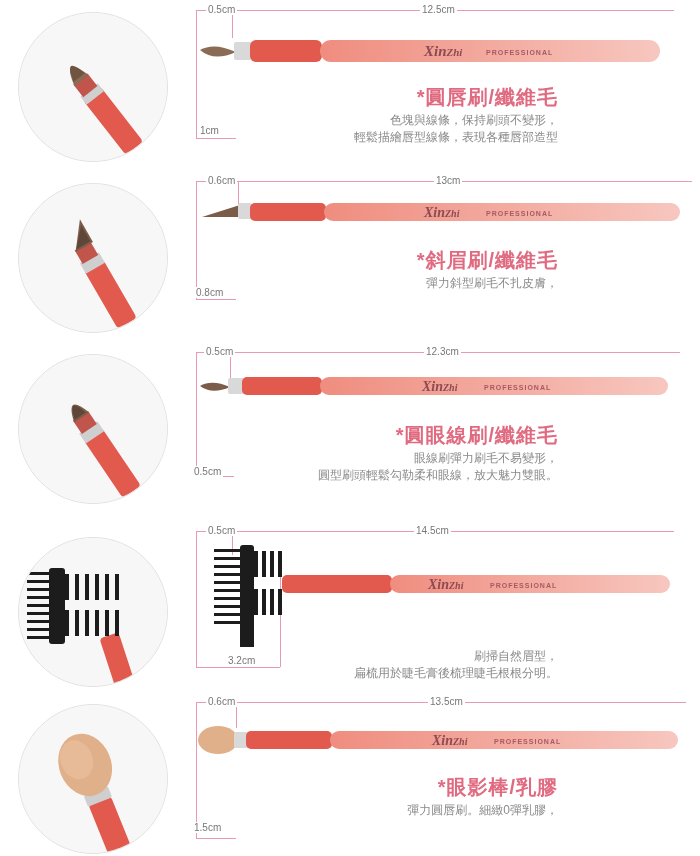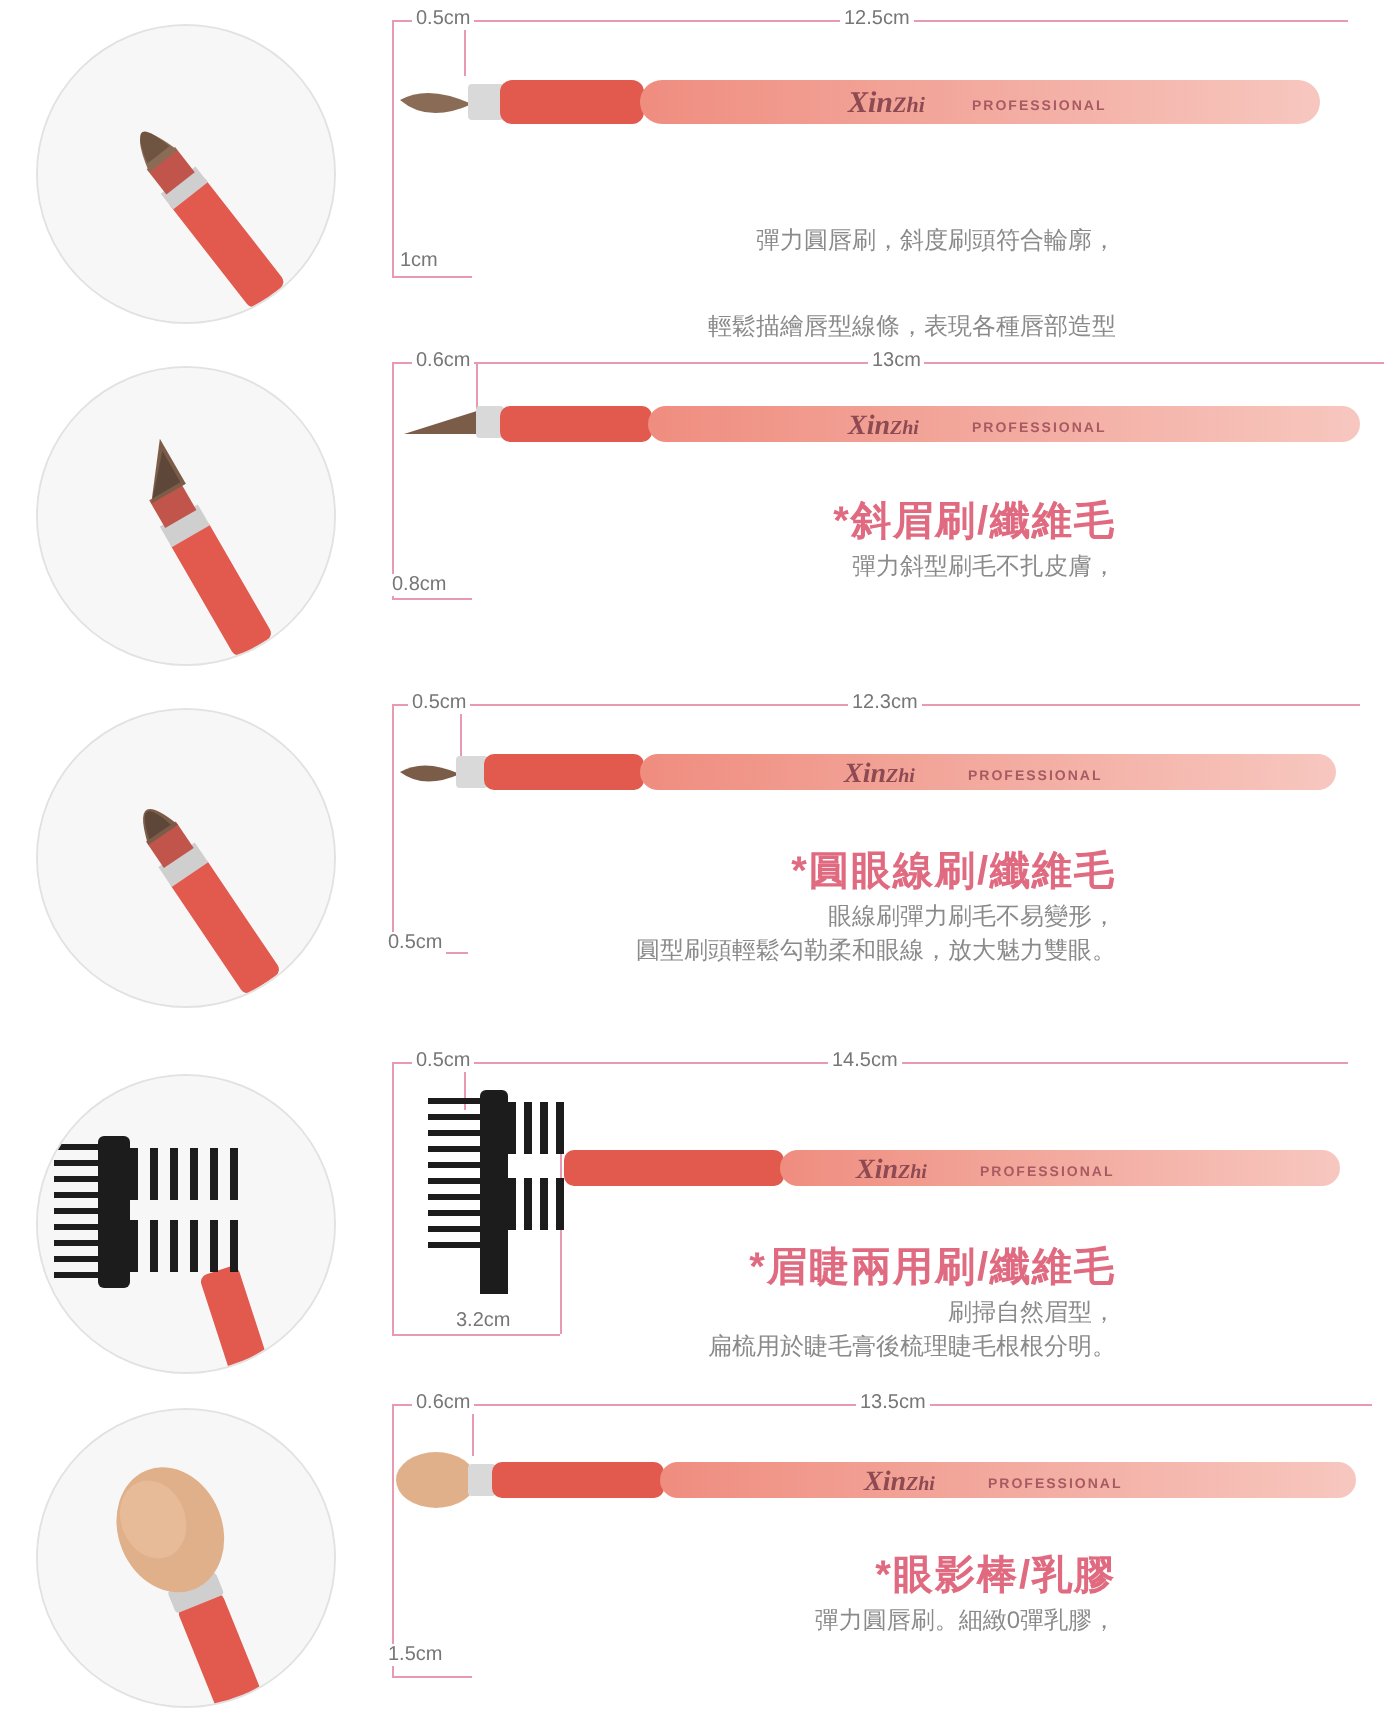--- a/index.html
+++ b/index.html
@@ -111,22 +111,23 @@
       </linearGradient>
     </defs>
     <path d="M4 28 q14 -8 36 2 q-22 10 -36 -2 z" fill="#8a6b55"></path>
     <rect x="38" y="20" width="18" height="18" rx="2" fill="#d9d9d9"></rect>
     <rect x="54" y="18" width="72" height="22" rx="6" fill="#e2594e"></rect>
     <rect x="124" y="18" width="340" height="22" rx="11" fill="url(#g1)"></rect>
     <text class="brand" x="228" y="34" font-size="15">Xin<tspan font-size="11">Zhi</tspan></text>
     <text class="prof" x="290" y="33" font-size="7">PROFESSIONAL</text>
   </svg>
 
-  <div class="desc" style="top:112px;">彈力圓唇刷，斜度刷頭符合輪廓，</div>
-  <div class="desc" style="top:129px;margin-top:26px;">輕鬆描繪唇型線條，表現各種唇部造型</div>
+  <div class="title" style="top:84px;">*圓唇刷/纖維毛</div>
+  <div class="desc" style="top:112px;">色塊與線條，保持刷頭不變形，</div>
+  <div class="desc" style="top:129px;">輕鬆描繪唇型線條，表現各種唇部造型</div>
 </div>
 
 <div class="product">
 
   <div class="circle">
     <svg width="148" height="148" viewBox="0 0 148 148">
       <rect width="148" height="148" fill="#f7f7f7"></rect>
       <g transform="rotate(-30 74 74)">
         <rect x="60" y="80" width="22" height="68" rx="4" fill="#e2594e"></rect>
         <rect x="60" y="72" width="22" height="12" fill="#cfcfcf"></rect>
@@ -280,21 +281,20 @@
       <rect x="66" y="52" width="4" height="26"></rect>
       <rect x="74" y="52" width="4" height="26"></rect>
       <rect x="82" y="52" width="4" height="26"></rect>
     </g>
     <rect x="86" y="38" width="110" height="18" rx="5" fill="#e2594e"></rect>
     <rect x="194" y="38" width="280" height="18" rx="9" fill="url(#g4)"></rect>
     <text class="brand" x="232" y="52" font-size="14">Xin<tspan font-size="10">Zhi</tspan></text>
     <text class="prof" x="294" y="51" font-size="7">PROFESSIONAL</text>
   </svg>
 
-  <div class="title" style="top:107px;">*眉睫兩用刷/纖維毛</div>
   <div class="desc" style="top:135px;">刷掃自然眉型，</div>
   <div class="desc" style="top:152px;text-align:center;">扁梳用於睫毛膏後梳理睫毛根根分明。</div>
 </div>
 
 <div class="product" style="height:160px;">
 
   <div class="circle" style="top:8px;">
     <svg width="148" height="148" viewBox="0 0 148 148">
       <rect width="148" height="148" fill="#f7f7f7"></rect>
       <g transform="rotate(-22 74 74)">

